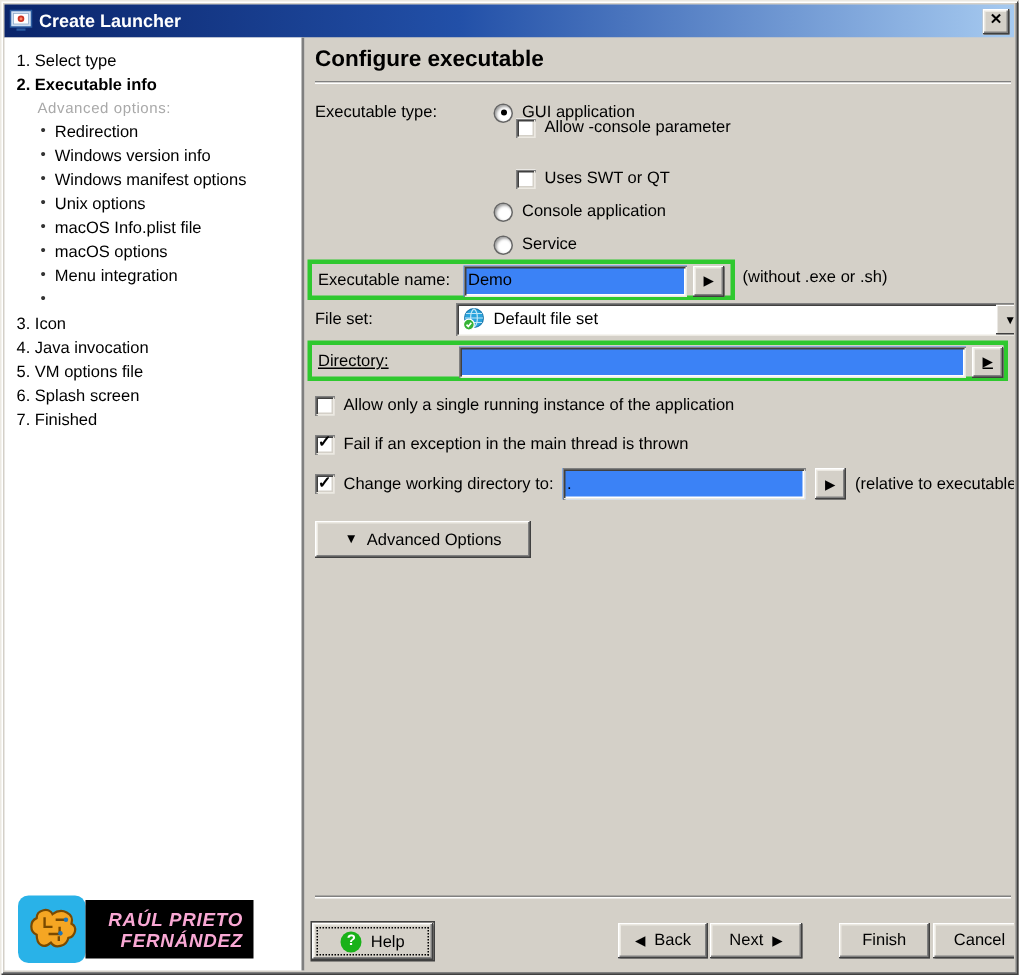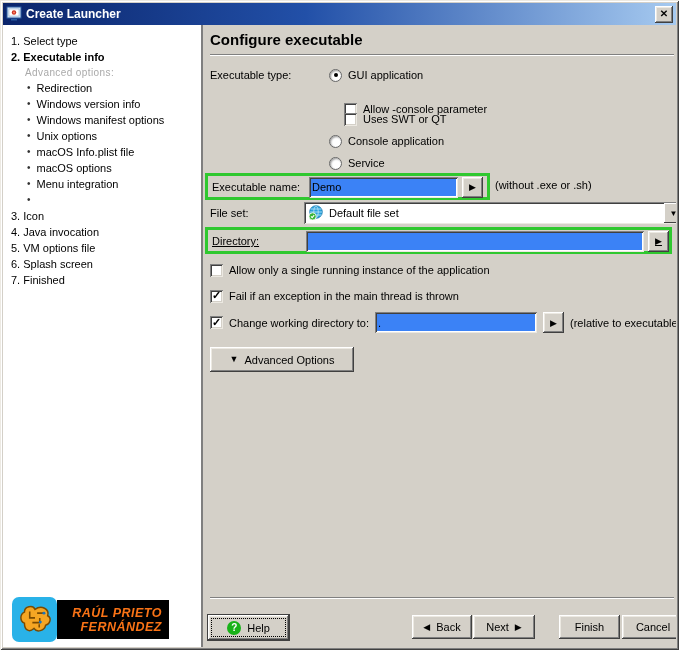--- a/index.html
+++ b/index.html
@@ -32,21 +32,21 @@
   }
   .step{height:16px;line-height:16px;padding-left:8px;white-space:nowrap;}
   .step.current{font-weight:bold;}
   .adv-header{height:15px;line-height:15px;padding-left:22px;color:#a9a9a9;font-size:10px;letter-spacing:.4px;white-space:nowrap;}
   .substep{height:16px;line-height:16px;padding-left:24px;white-space:nowrap;display:flex;align-items:center;gap:6px;}
   .substep .bullet{color:#333;font-size:10px;line-height:16px;}
   
   .logo{position:absolute;left:9px;bottom:5px;display:flex;align-items:center;}
   .logo-icon{width:45px;height:45px;background:#29b2e8;border-radius:7px;display:flex;align-items:center;justify-content:center;}
   .logo-text{height:39px;background:#000;width:112px;display:flex;flex-direction:column;justify-content:center;align-items:flex-end;padding:0 7px;}
-  .logo-text span{color:#f97316;font-weight:bold;font-style:italic;font-size:12.5px;line-height:14px;letter-spacing:.5px;white-space:nowrap;}
+  .logo-text span{color:#f9a8d4;font-weight:bold;font-style:italic;font-size:12.5px;line-height:14px;letter-spacing:.5px;white-space:nowrap;}
   
   .main{flex:1;position:relative;background:#d4d0c8;overflow:hidden;font-size:11px;color:#000;}
   .hdr{position:absolute;left:7px;top:6px;font-size:15px;font-weight:bold;}
   .sep{position:absolute;height:2px;border-top:1px solid #808080;border-bottom:1px solid #fff;}
   .sep1{left:7px;width:464px;top:29px;}
   .sep2{left:7px;width:464px;top:572px;}
   .row{position:absolute;display:flex;align-items:center;gap:6px;height:16px;white-space:nowrap;}
   
   .radio{width:13px;height:13px;border-radius:50%;background:#fff;border:1px solid #666;
     box-shadow:inset 1px 1px 2px rgba(0,0,0,.4), inset -1px -1px 1px #fff;position:relative;flex:0 0 13px;}
@@ -163,21 +163,21 @@
       <div class="hdr">Configure executable</div>
       <div class="sep sep1"></div>
 
       <div class="row" style="left:7px;top:42px;">
         <span>Executable type:</span>
       </div>
       <div class="row" style="left:126px;top:42px;">
         <span class="radio sel"></span>
         <span>GUI application</span>
       </div>
-      <div class="row" style="left:141px;top:76px;text-align:right;">
+      <div class="row" style="left:141px;top:52px;text-align:right;">
         <span class="checkbox"></span>
         <span>Allow -console parameter</span>
       </div>
       <div class="row" style="left:141px;top:86px;">
         <span class="checkbox"></span>
         <span>Uses SWT or QT</span>
       </div>
       <div class="row" style="left:126px;top:108px;">
         <span class="radio"></span>
         <span>Console application</span>

